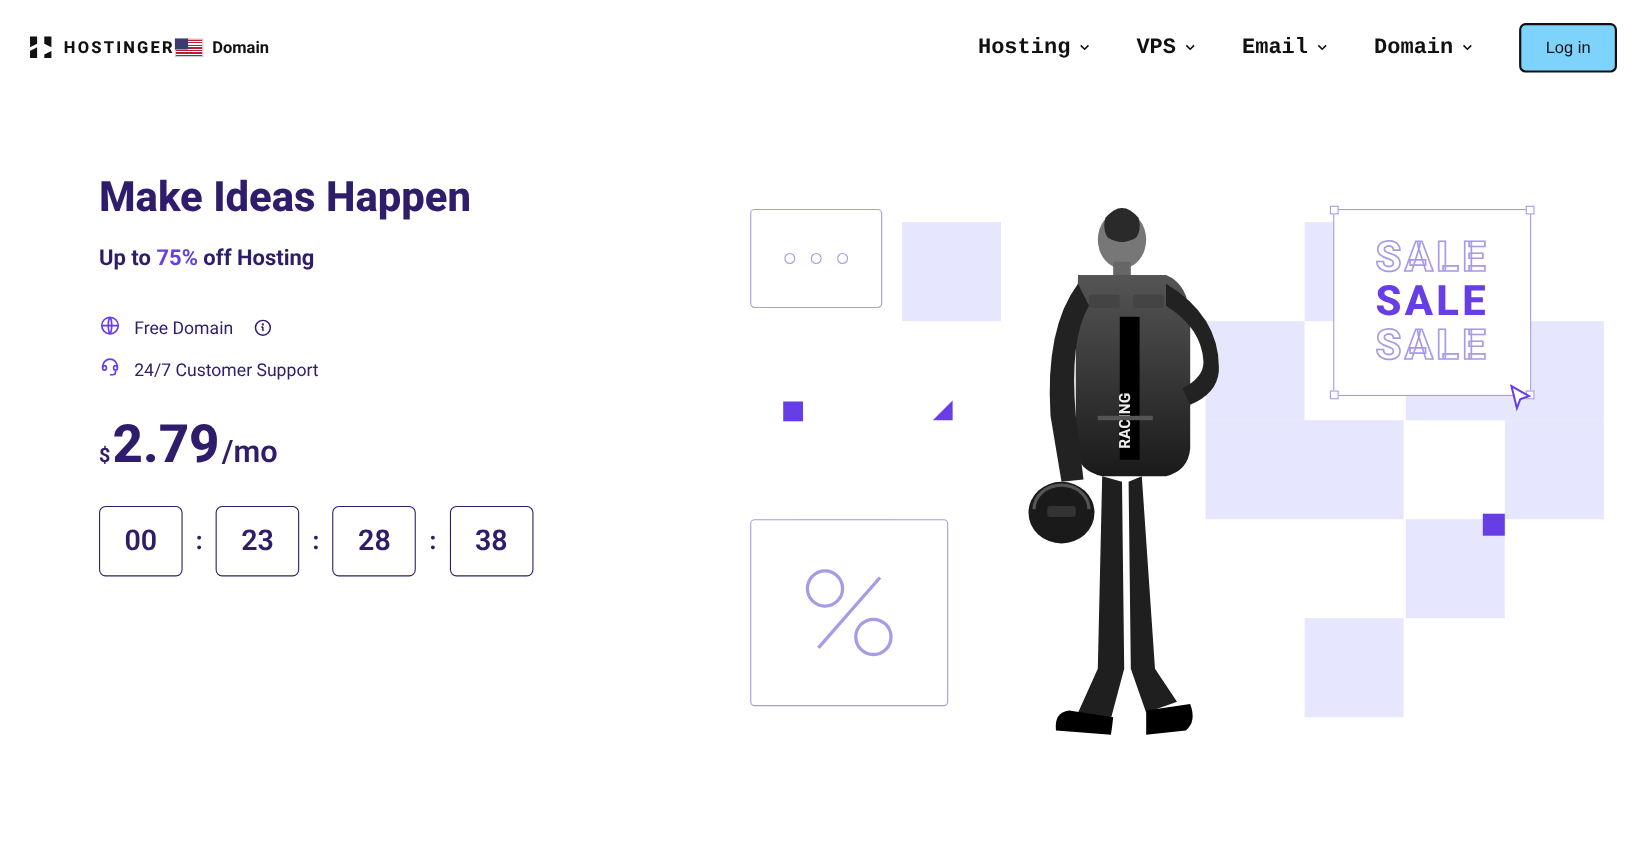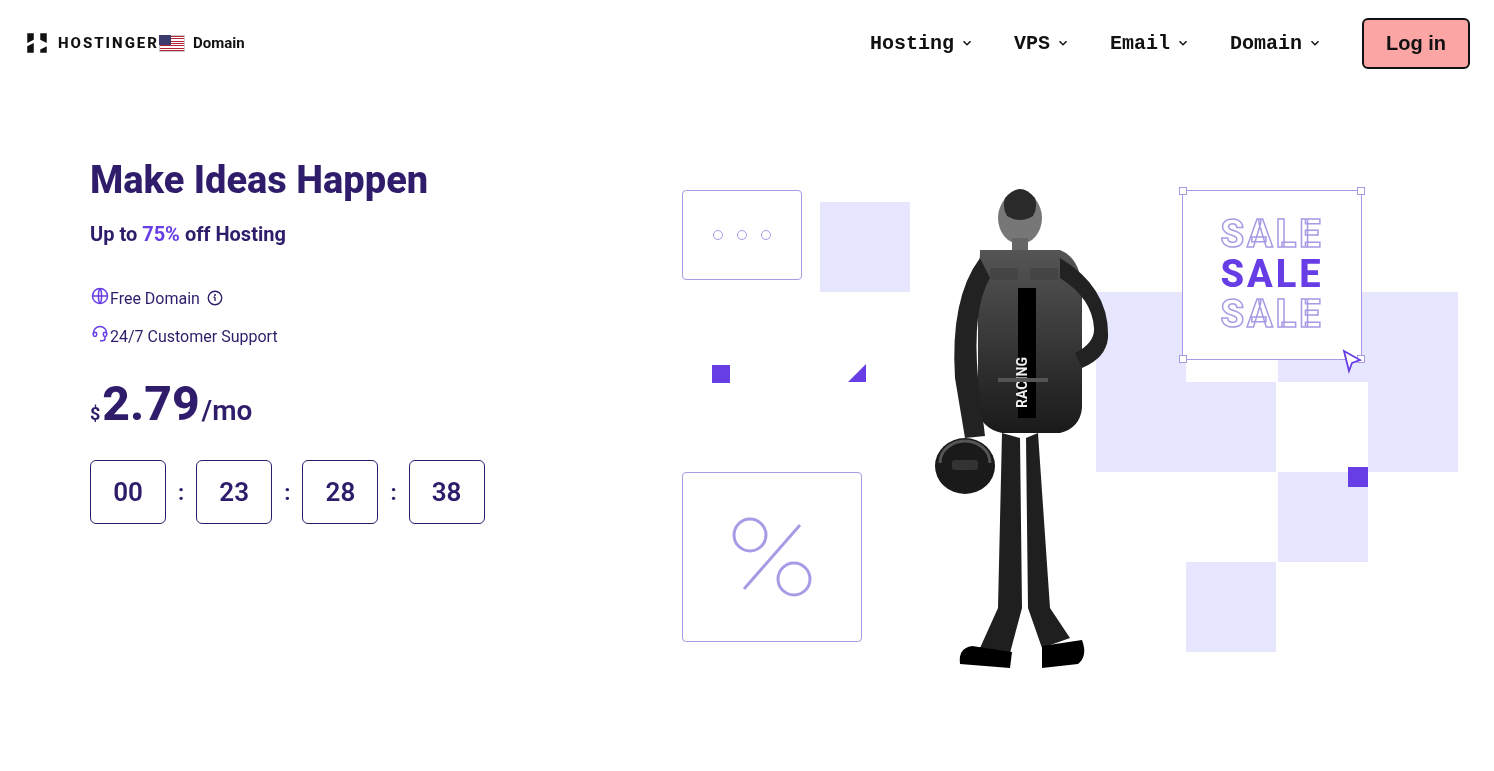--- a/index.html
+++ b/index.html
@@ -91,24 +91,24 @@
   cursor: pointer;
   font-family: Liberation Mono, monospace;
 }
 .chevron {
   width: 14px; height: 14px;
 }
 .login-btn {
   border: 2px solid #111;
   border-radius: 6px;
   padding: 12px 22px;
-  font-weight: 700;
-  font-size: 20px;
+  font-weight: 400;
+  font-size: 15px;
   color: #111;
-  background: #fca5a5;
+  background: #7dd3fc;
   cursor: pointer;
 }
 
 
 .main {
   display: flex;
   padding: 72px 0 0 90px;
 }
 .left-col {
   width: 540px;
@@ -122,20 +122,21 @@
 .subhead {
   font-size: 20px;
   font-weight: 700;
   color: #2f1c6a;
   margin-bottom: 40px;
 }
 .subhead .accent { color: #673de6; }
 .feature-row {
   display: flex;
   align-items: center;
+  gap: 12px;
   margin-bottom: 14px;
 }
 .feature-text {
   font-size: 16px;
   color: #2f1c6a;
 }
 .feature-icon { color: #673de6; }
 .info-icon {
   color: #2f1c6a;
   margin-left: 6px;
@@ -278,21 +279,21 @@
   border-radius: 4px;
   display: flex;
   align-items: center;
   justify-content: center;
   background: #fff;
 }
 .percent-svg { width: 100px; height: 100px; }
 
 .sale-box {
   position: absolute;
-  top: 32px; left: 552px;
+  top: 32px; left: 582px;
   width: 180px; height: 170px;
   border: 1px solid #a99ae6;
   background: #fff;
   display: flex;
   flex-direction: column;
   align-items: center;
   justify-content: center;
 }
 .sale-handle {
   position: absolute;

